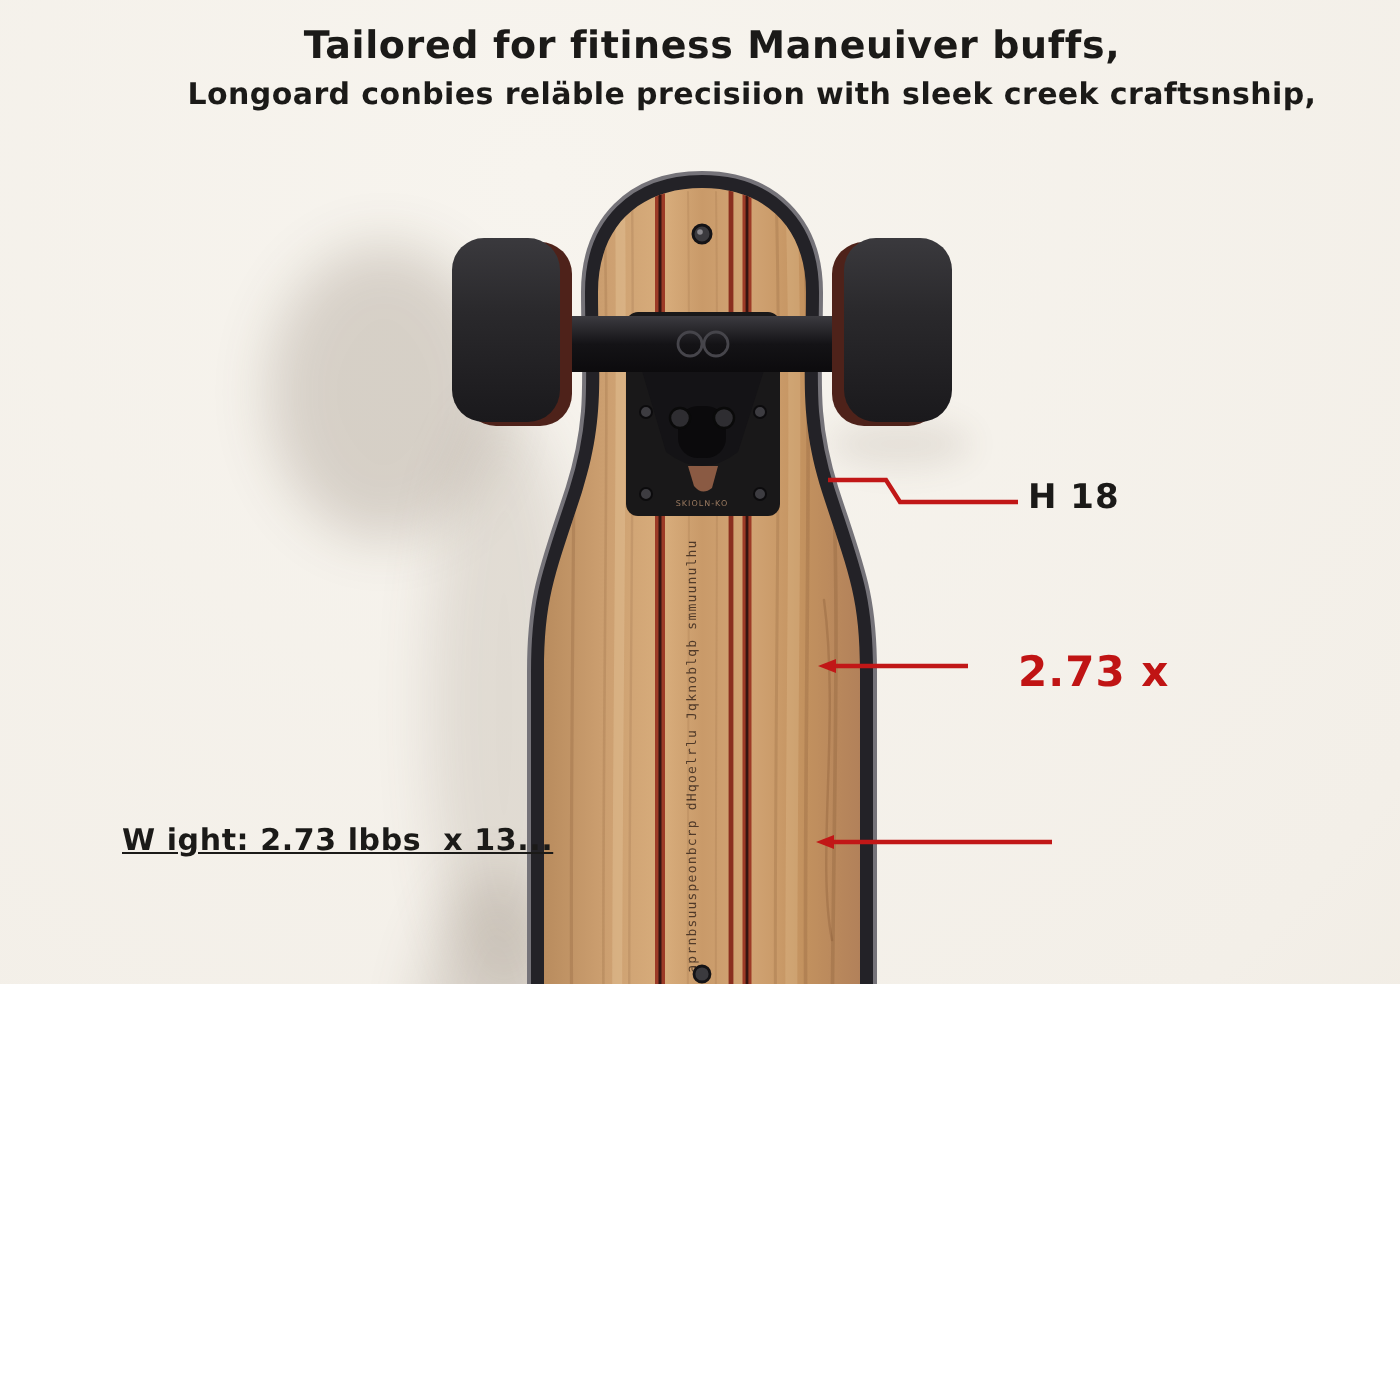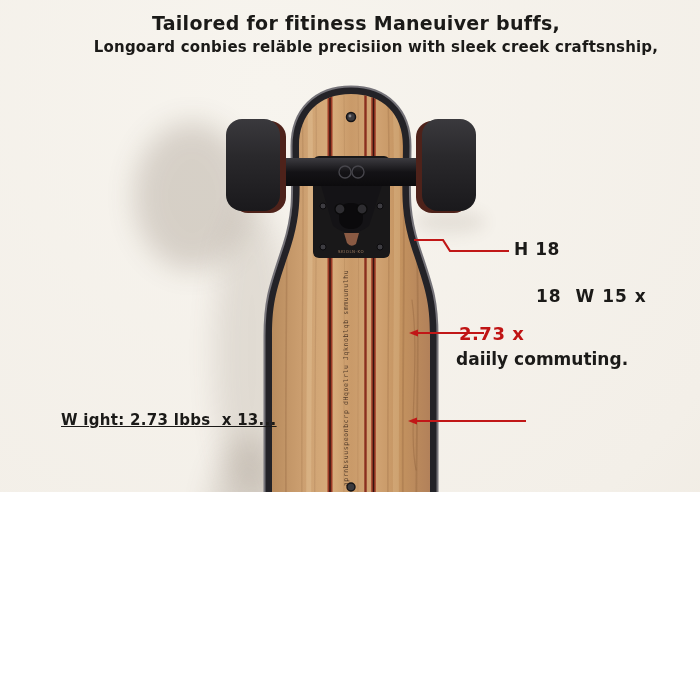--- a/index.html
+++ b/index.html
@@ -8,21 +8,21 @@
     font-family:"DejaVu Sans","Liberation Sans",sans-serif;
     background:radial-gradient(950px 950px at 38% 18%, #f7f4ee 0%, #f3efe8 55%, #eae3d7 100%);
     padding-left:12px;
   }
   .board-svg{position:absolute;left:0;top:0;width:700px;height:700px;}
   .txt{position:absolute;color:#1b1a18;font-weight:bold;white-space:pre;line-height:1.15;}
   .heading1{left:0;top:13px;width:100%;text-align:center;font-size:19px;letter-spacing:.3px;}
   .heading2{left:0;top:39px;width:100%;text-align:center;font-size:15px;letter-spacing:.2px;margin-left:20px;}
   .h18{left:514px;top:240px;font-size:17px;letter-spacing:.5px;text-align:center;}
   .w1815{left:536px;top:287px;font-size:17px;letter-spacing:1px;}
-  .ratio{left:459px;top:324px;font-size:18px;color:#c01414;letter-spacing:.5px;}
+  .ratio{left:509px;top:324px;font-size:21px;color:#c01414;letter-spacing:.5px;}
   .daiily{left:456px;top:350px;font-size:17px;}
   .volume{left:530px;top:411px;font-size:17px;}
   .weight{left:61px;top:412px;font-size:15px;letter-spacing:.3px;text-decoration:underline;}
 </style>
 </head>
 <body>
 
 <div class="stage">
 
   <svg class="board-svg" viewBox="0 0 700 700">
@@ -169,17 +169,15 @@
       <line x1="416" y1="333" x2="484" y2="333"></line>
       <path d="M409,333 l9,-3.5 v7 Z" fill="#c11717" stroke="none"></path>
       <line x1="415" y1="421" x2="526" y2="421"></line>
       <path d="M408,421 l9,-3.5 v7 Z" fill="#c11717" stroke="none"></path>
     </g>
   </svg>
 
   <div class="txt heading1">Tailored for fitiness Maneuiver buffs,</div>
   <div class="txt heading2">Longoard conbies reläble precisiion with sleek creek craftsnship,</div>
   <div class="txt h18">H 18</div>
-  <div class="txt w1815">18  W 15 x</div>
   <div class="txt ratio">2.73 x</div>
-  <div class="txt daiily">daiily commuting.</div>
   <div class="txt weight">W ight: 2.73 lbbs  x 13...</div>
 </div>
 
 </body></html>

